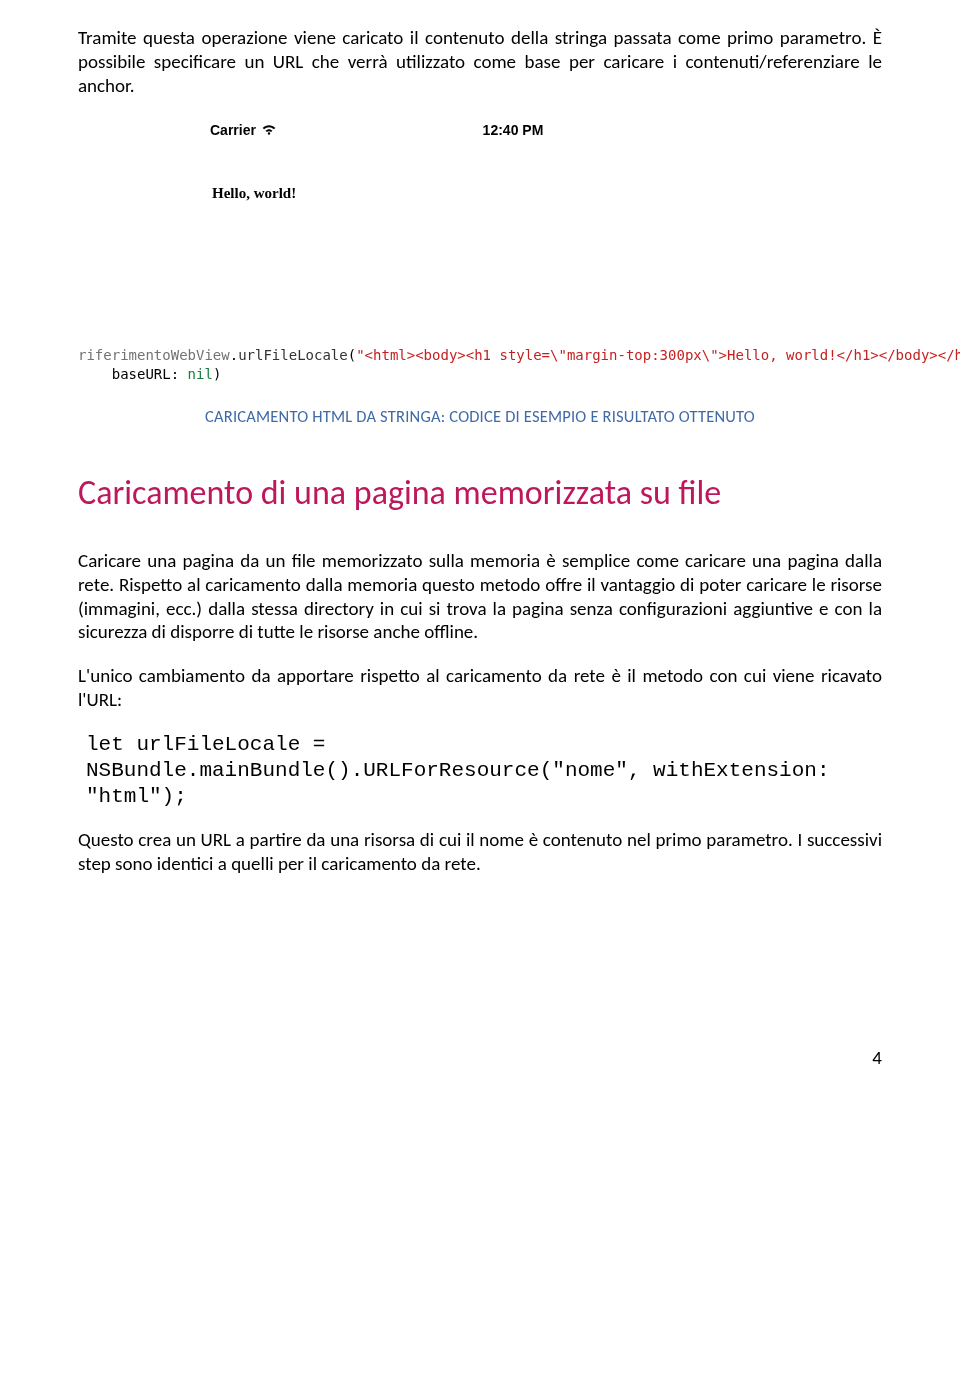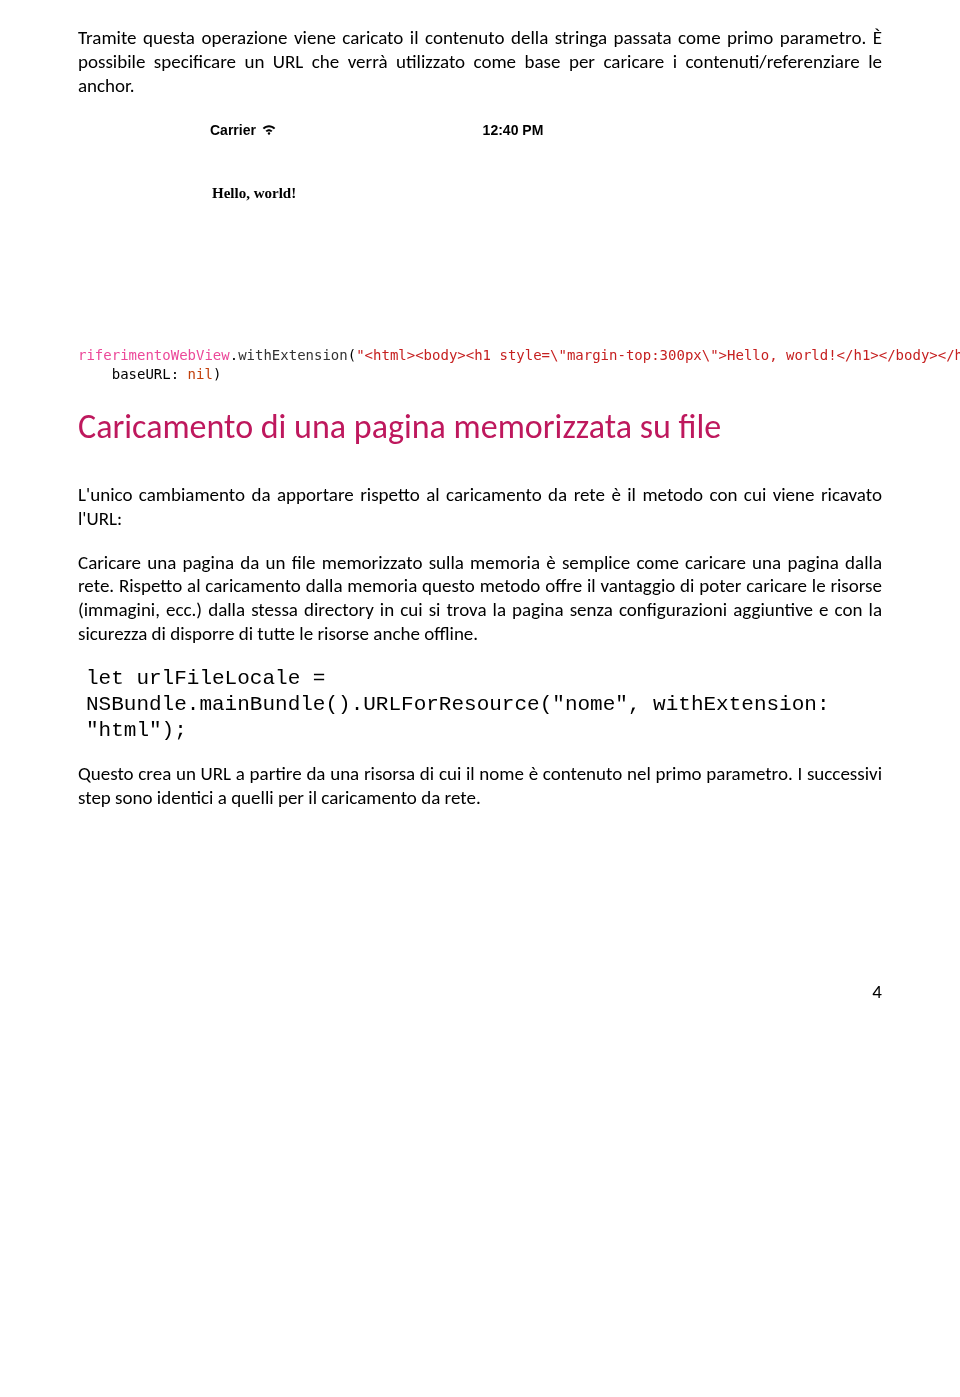--- a/index.html
+++ b/index.html
@@ -8,24 +8,24 @@
   .para { font-size: 19px; line-height: 1.25; text-align: justify; margin-bottom: 20px; }
   .sim-wrap { margin: 12px 0 6px 0; }
   .sim { width: 560px; height: 225px; margin: 0 auto 4px auto; border: 0; display: block; position: relative; background: #fff; }
   .statusbar { height: 26px; display: flex; align-items: center; font-family: -apple-system, Helvetica, Arial, sans-serif; font-size: 14px; font-weight: 600; padding: 0 10px; color: #000; }
   .carrier { display: flex; align-items: center; gap: 6px; }
   .wifi { width: 14px; height: 14px; }
   .spacer { flex: 1; }
   .sim-body { padding: 42px 12px 0 12px; }
   .hello { font-family: "Times New Roman", serif; font-weight: bold; font-size: 15px; text-align: left; }
   .code-line { font-family: Menlo, Consolas, monospace; font-size: 14px; line-height: 1.35; white-space: pre; margin: 0 0 22px 0; }
-  .code-line .obj { color: #ec4899; }
+  .code-line .obj { color: #737373; }
   .code-line .method { color: #333; }
   .code-line .str { color: #c62020; }
-  .code-line .kw { color: #c2410c; }
+  .code-line .kw { color: #15803d; }
   .caption { text-align: center; font-family: Calibri, Arial, sans-serif; font-size: 16.5px; color: #3f6aa8; margin: 6px 0 46px 0; letter-spacing: 0.2px; }
   .h2 { font-size: 34px; color: #be185d; font-family: Calibri, Arial, sans-serif; font-weight: 400; margin: 0 0 36px 0; }
   .mono { font-family: "Courier New", monospace; font-size: 21px; line-height: 1.25; white-space: pre-wrap; margin: 10px 0 18px 8px; }
   .pagenum { text-align: right; font-size: 19px; margin-top: 170px; }
 </style>
 </head>
 <body>
 
 <div class="page">
 
@@ -44,29 +44,30 @@
         </div>
         <div class="spacer"></div>
         <span>12:40 PM</span>
         <div class="spacer"></div>
       </div>
       <div class="sim-body">
         <div class="hello">Hello, world!</div>
       </div>
     </div>
 
-    <div class="code-line"><span class="obj">riferimentoWebView</span><span>.</span><span class="method">withExtension</span><span>(</span><span class="str">"&lt;html&gt;&lt;body&gt;&lt;h1 style=\"margin-top:300px\"&gt;Hello, world!&lt;/h1&gt;&lt;/body&gt;&lt;/html&gt;"</span><span>,
+    <div class="code-line"><span class="obj">riferimentoWebView</span><span>.</span><span class="method">urlFileLocale</span><span>(</span><span class="str">"&lt;html&gt;&lt;body&gt;&lt;h1 style=\"margin-top:300px\"&gt;Hello, world!&lt;/h1&gt;&lt;/body&gt;&lt;/html&gt;"</span><span>,
     baseURL: </span><span class="kw">nil</span><span>)</span></div>
 
+    <div class="caption">CARICAMENTO HTML DA STRINGA: CODICE DI ESEMPIO E RISULTATO OTTENUTO</div>
   </div>
 
   <h2 class="h2">Caricamento di una pagina memorizzata su file</h2>
 
+  <p class="para">Caricare una pagina da un file memorizzato sulla memoria è semplice come caricare una pagina dalla rete. Rispetto al caricamento dalla memoria questo metodo offre il vantaggio di poter caricare le risorse (immagini, ecc.) dalla stessa directory in cui si trova la pagina senza configurazioni aggiuntive e con la sicurezza di disporre di tutte le risorse anche offline.</p>
   <p class="para">L'unico cambiamento da apportare rispetto al caricamento da rete è il metodo con cui viene ricavato l'URL:</p>
-  <p class="para">Caricare una pagina da un file memorizzato sulla memoria è semplice come caricare una pagina dalla rete. Rispetto al caricamento dalla memoria questo metodo offre il vantaggio di poter caricare le risorse (immagini, ecc.) dalla stessa directory in cui si trova la pagina senza configurazioni aggiuntive e con la sicurezza di disporre di tutte le risorse anche offline.</p>
 
   <pre class="mono">let urlFileLocale =
 NSBundle.mainBundle().URLForResource("nome", withExtension:
 "html");</pre>
 
   <p class="para">Questo crea un URL a partire da una risorsa di cui il nome è contenuto nel primo parametro. I successivi step sono identici a quelli per il caricamento da rete.</p>
 
   <div class="pagenum">4</div>
 
 </div>

